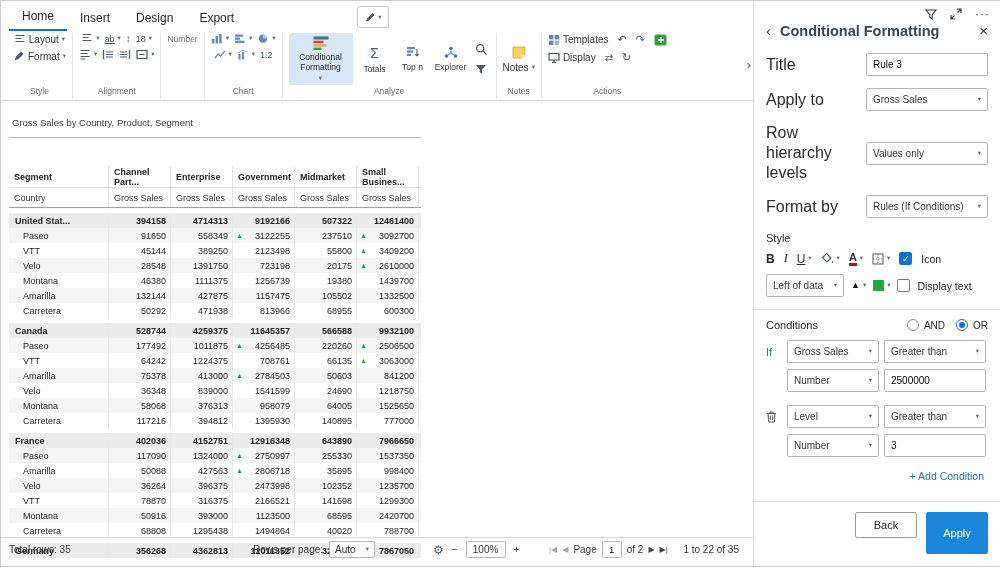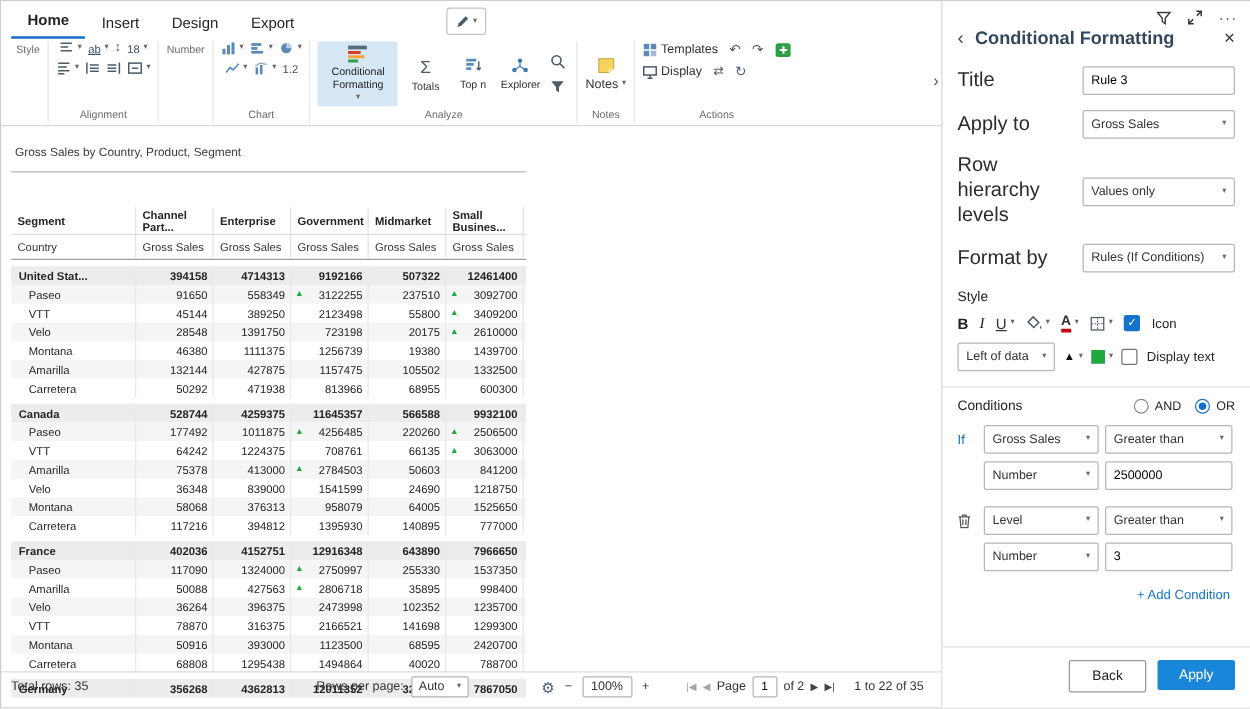--- a/index.html
+++ b/index.html
@@ -8,21 +8,21 @@
   #app { position:absolute; inset:0; border:1px solid #cdcdcd; background:#fff; }
 
   
   #main  { position:absolute; left:0; top:0; width:752px; height:565px; }
   #panel { position:absolute; left:752px; top:0; width:247px; height:565px; background:#fff; border-left:1px solid #d6d6d6; }
 
   
   #ribbon { position:absolute; left:0; top:0; width:752px; height:100px; border-bottom:1px solid #d8d8d8; background:#fff; }
   #tabs { display:flex; align-items:flex-end; height:30px; padding-left:8px; position:relative; }
   .tab { font-size:12px; padding:6px 13px 6px; color:#252423; }
-  .tab.active { font-weight:bold; border-bottom:2px solid #1a6fc4; }
+  .tab.active { font-weight:normal; border-bottom:2px solid #1a6fc4; }
   #edit-btn { position:absolute; left:356px; top:5px; width:32px; height:22px; border:1px solid #c3c3c3; border-radius:3px; display:flex; align-items:center; justify-content:center; gap:2px; background:#fff; }
   #ribbon-body { display:flex; height:68px; padding:2px 12px 0 6px; position:relative; overflow:hidden; }
   .rgroup { display:flex; flex-direction:column; border-right:1px solid #e6e6e6; padding:0 6px; }
   .rgroup-content { flex:1; display:flex; align-items:center; gap:5px; }
   .rgroup-label { font-size:8.5px; color:#6b6b6b; text-align:center; padding:1px 0 3px; }
   .vstack { display:flex; flex-direction:column; gap:5px; }
   .hstack { display:flex; align-items:center; gap:5px; }
   .sbtn { display:flex; align-items:center; gap:3px; font-size:10px; color:#333; white-space:nowrap; }
   .caret { font-size:6.5px; color:#666; line-height:1; }
   .ic { display:block; }
@@ -96,21 +96,21 @@
   .radio.on { border-color:#1473c8; }
   .radio .dot { width:6px; height:6px; border-radius:50%; background:#1473c8; }
   .radlbl { font-size:10px; margin-right:6px; }
   .cond-row { display:flex; align-items:center; gap:5px; padding:3px 12px; }
   .cond-gutter { width:16px; font-size:10.5px; color:#1473c8; flex:none; display:flex; align-items:center; }
   .cond-field { width:92px; flex:none; }
   .cond-op { width:102px; flex:none; }
   .addcond { text-align:right; padding:10px 16px 6px; font-size:10.5px; color:#1473c8; }
   #panel-footer { position:absolute; left:0; bottom:0; width:100%; border-top:1px solid #e3e3e3; padding:10px 12px 12px; display:flex; justify-content:flex-end; gap:9px; background:#fff; }
   .btn-back  { min-width:62px; height:26px; background:#fff; border:1px solid #9a9a9a; border-radius:2px; font-size:11px; display:flex; align-items:center; justify-content:center; }
-  .btn-apply { min-width:62px; height:24px; background:#1a86d9; color:#fff; border-radius:2px; font-size:11px; display:flex; align-items:center; justify-content:center; }
+  .btn-apply { min-width:62px; height:42px; background:#1a86d9; color:#fff; border-radius:2px; font-size:11px; display:flex; align-items:center; justify-content:center; }
 </style>
 </head>
 <body>
 
 <div id="app">
 <div id="main">
 
   <div id="ribbon">
     <div id="tabs">
           <div class="tab active">Home</div>
@@ -121,20 +121,36 @@
     <div id="edit-btn">
       <svg class="ic" width="12" height="12" viewBox="0 0 12 12">
             <path d="M2 10.5l1-3 5.5-5.5 2 2L5 9.5l-3 1z" fill="#4a5b6b"></path>
           </svg>
       <span class="caret">▾</span>
     </div>
 
     <div id="ribbon-body">
 
       <div class="rgroup">
+        <div class="rgroup-content vstack">
+          <div class="sbtn">
+            <svg class="ic" width="12" height="12" viewBox="0 0 12 12">
+                  <path d="M1.5 2.5h9M1.5 5.5h6M1.5 8.5h9" stroke="#4a5b6b" fill="none" stroke-width="1.2"></path>
+                </svg>
+            <span>Layout</span>
+            <span class="caret">▾</span>
+          </div>
+          <div class="sbtn">
+            <svg class="ic" width="12" height="12" viewBox="0 0 12 12">
+                  <path d="M1.5 10.5l1.5-4 5-5 2.5 2.5-5 5z" fill="#4a5b6b"></path>
+                </svg>
+            <span>Format</span>
+            <span class="caret">▾</span>
+          </div>
+        </div>
         <div class="rgroup-label">Style</div>
       </div>
 
       <div class="rgroup">
         <div class="rgroup-content vstack">
           <div class="hstack">
             <span class="sbtn">
               <svg class="ic" width="12" height="11" viewBox="0 0 12 11">
                     <path d="M1.5 1.5h9M1.5 4.5h6M1.5 7.5h9" stroke="#4a5b6b" fill="none" stroke-width="1.2"></path>
                   </svg>

